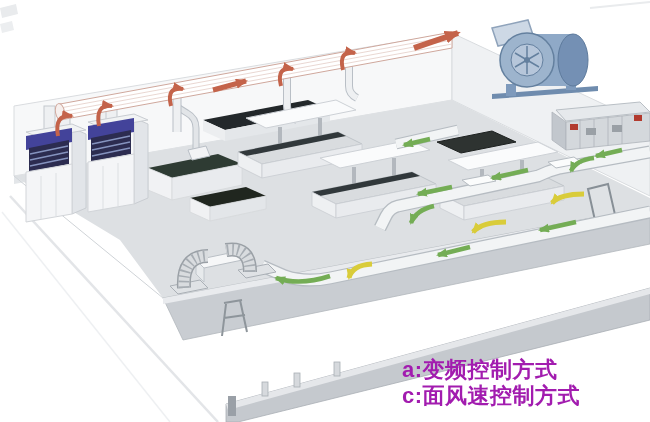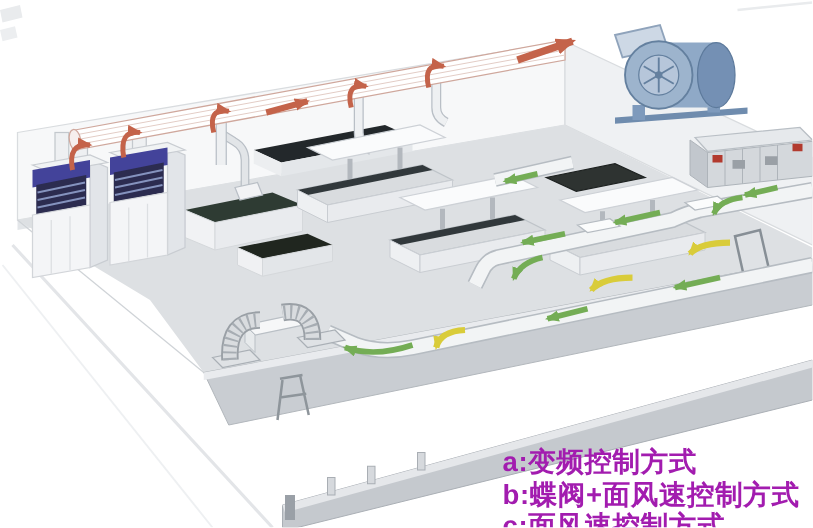--- a/index.html
+++ b/index.html
@@ -216,16 +216,15 @@
     <path d="M 580,120.5 L 580,148.5 M 594,119 L 594,147 M 608,117.5 L 608,145.5 M 622,116 L 622,144" stroke="#aeb4ba" stroke-width="0.8"></path>
     <rect x="570" y="124" width="8" height="6" fill="#b23a2e"></rect>
     <rect x="634" y="115" width="8" height="6" fill="#b23a2e"></rect>
     <rect x="586" y="128" width="10" height="7" fill="#9aa0a6"></rect>
     <rect x="612" y="125" width="10" height="7" fill="#9aa0a6"></rect>
   </g>
 </svg>
 
 <div id="legend">
   <span class="lg">a:变频控制方式</span>
-  <span class="lg">b:蝶阀+面风速控制方式</span>
   <span class="lg">c:面风速控制方式</span>
 </div>
 </div>
 
 </body></html>

